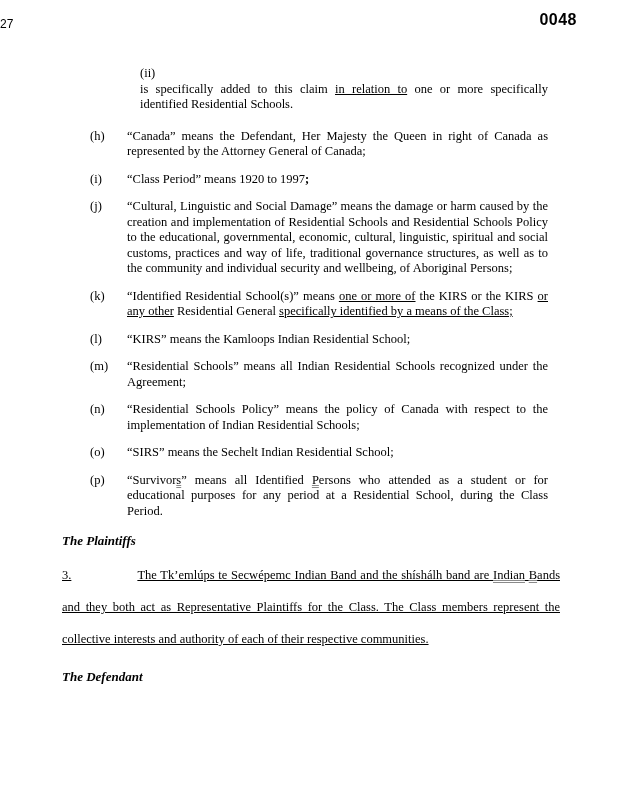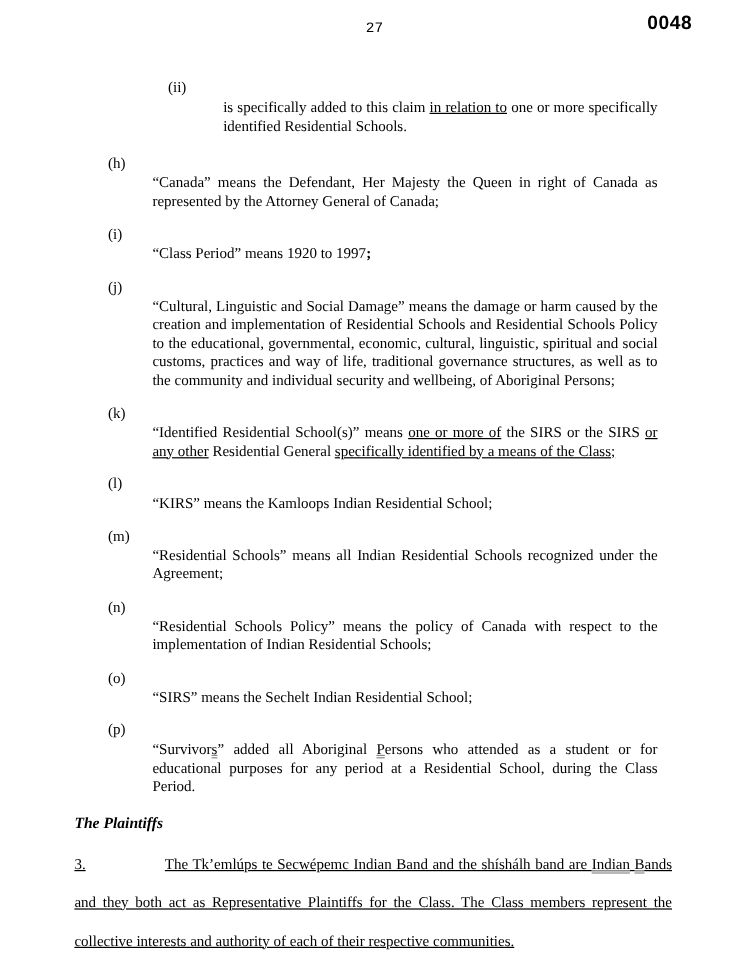--- a/index.html
+++ b/index.html
@@ -9,43 +9,42 @@
     height: 807px;
     background: #ffffff;
     font-family: "Liberation Serif", serif;
     font-size: 12.5px;
     color: #000;
     overflow: hidden;
   }
   .page-number {
     position: absolute;
     top: 17px; left: 0; right: 0;
-    text-align: center;
-    font-family: Liberation Mono, monospace;
+    font-family: Liberation Sans, sans-serif;
     font-size: 12px;
   }
   .stamp {
     position: absolute;
     top: 11px; right: 47px;
     font-family: "Liberation Sans", sans-serif;
     font-weight: bold;
     font-size: 16px;
     letter-spacing: 0.5px;
   }
   .content { position: absolute; top: 66px; left: 0; right: 0; }
 
   .def-item {
     display: flex;
     margin: 0 76px 12px 90px;
     line-height: 15.5px;
   }
-  .def-item.sub { margin-left: 140px; margin-bottom: 16px; }
+  .def-item.sub { margin-left: 140px; margin-bottom: 16px; flex-direction: column; }
   .def-label { width: 37px; flex-shrink: 0; }
   .def-item.sub .def-label { width: 46px; }
-  .def-text { flex: 1; text-align: justify; margin-top: 16px; }
+  .def-text { flex: 1; text-align: justify; }
 
   .u {
     text-decoration: underline;
   }
   .b { font-weight: bold; }
   .mark {
     text-decoration-line: underline;
     text-decoration-style: double;
     text-decoration-color: #8a8a8a;
   }
@@ -96,21 +95,21 @@
       <span class="def-text"><span>“Class Period” means 1920 to 1997</span><span class="b">;</span></span>
     </div>
 
     <div class="def-item">
       <span class="def-label">(j)</span>
       <span class="def-text"><span>“Cultural, Linguistic and Social Damage” means the damage or harm caused by the creation and implementation of Residential Schools and Residential Schools Policy to the educational, governmental, economic, cultural, linguistic, spiritual and social customs, practices and way of life, traditional governance structures, as well as to the community and individual security and wellbeing, of Aboriginal Persons;</span></span>
     </div>
 
     <div class="def-item">
       <span class="def-label">(k)</span>
-      <span class="def-text"><span>“Identified Residential School(s)” means </span><span class="u">one or more of</span><span> the SIRS or the SIRS </span><span class="u">or any other</span><span> Residential General </span><span class="u">specifically identified by a means of the Class;</span></span>
+      <span class="def-text"><span>“Identified Residential School(s)” means </span><span class="u">one or more of</span><span> the KIRS or the KIRS </span><span class="u">or any other</span><span> Residential General </span><span class="u">specifically identified by a means of the Class;</span></span>
     </div>
 
     <div class="def-item">
       <span class="def-label">(l)</span>
       <span class="def-text"><span>“KIRS” means the Kamloops Indian Residential School;</span></span>
     </div>
 
     <div class="def-item">
       <span class="def-label">(m)</span>
       <span class="def-text"><span>“Residential Schools” means all Indian Residential Schools recognized under the Agreement;</span></span>
@@ -121,21 +120,21 @@
       <span class="def-text"><span>“Residential Schools Policy” means the policy of Canada with respect to the implementation of Indian Residential Schools;</span></span>
     </div>
 
     <div class="def-item">
       <span class="def-label">(o)</span>
       <span class="def-text"><span>“SIRS” means the Sechelt Indian Residential School;</span></span>
     </div>
 
     <div class="def-item">
       <span class="def-label">(p)</span>
-      <span class="def-text"><span>“Survivor</span><span class="mark">s</span><span>” added all Aboriginal </span><span class="mark">P</span><span>ersons who attended as a student or for educational purposes for any period at a Residential School, during the Class Period.</span></span>
+      <span class="def-text"><span>“Survivor</span><span class="mark">s</span><span>” means all Identified </span><span class="mark">P</span><span>ersons who attended as a student or for educational purposes for any period at a Residential School, during the Class Period.</span></span>
     </div>
 
 
     <div class="subsection-heading">The Plaintiffs</div>
 
     <p class="body-para"><span class="para-num">3.</span><span class="para-tab"></span><span>The Tk’emlúps te Secwépemc Indian Band and the shíshálh band are </span><span class="mark">Indian</span><span> </span><span class="mark">B</span><span>ands and they both act as Representative Plaintiffs for the Class.  The Class members represent the collective interests and authority of each of their respective communities.</span></p>
 
     <div class="subsection-heading">The Defendant</div>
 
 

